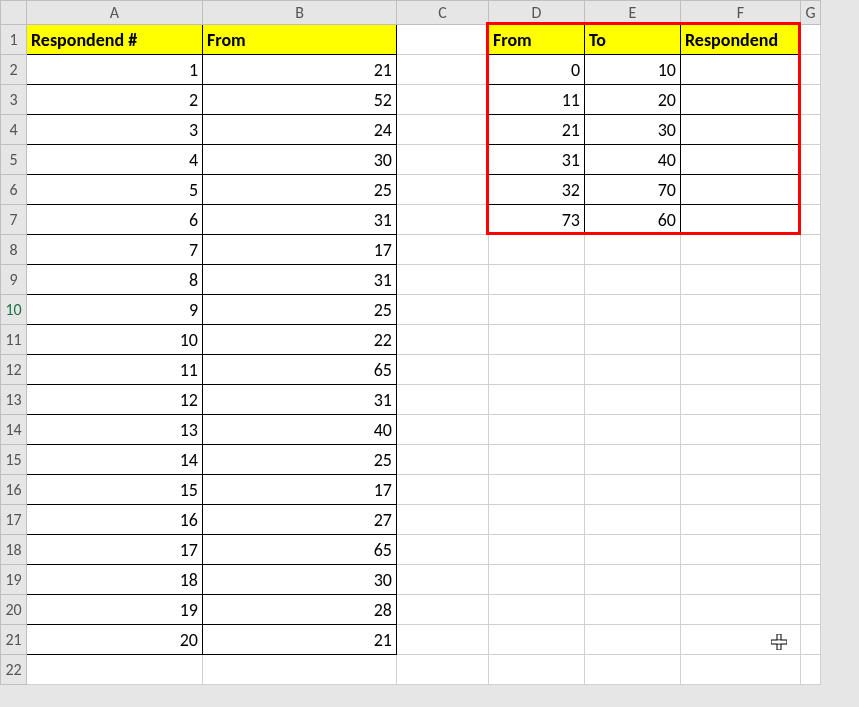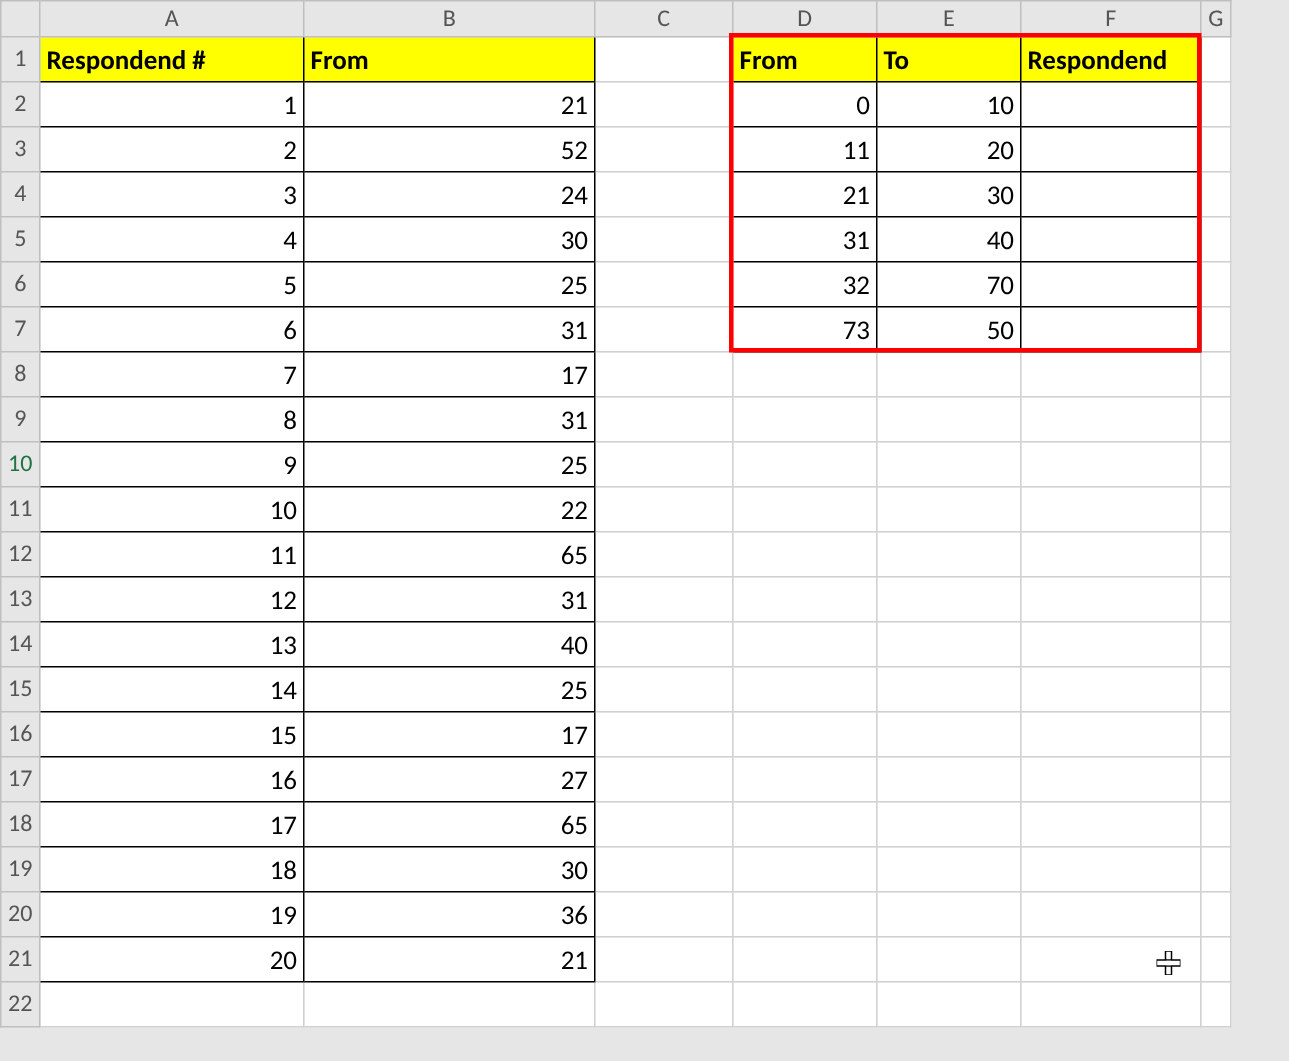--- a/index.html
+++ b/index.html
@@ -159,21 +159,21 @@
     <td class="bordered num">70</td>
     <td class="bordered num"></td>
     <td></td>
   </tr>
   <tr>
     <td class="row-header">7</td>
     <td class="bordered num">6</td>
     <td class="bordered num">31</td>
     <td></td>
     <td class="bordered num">73</td>
-    <td class="bordered num">50</td>
+    <td class="bordered num">60</td>
     <td class="bordered num"></td>
     <td></td>
   </tr>
 
   <tr>
     <td class="row-header">8</td>
     <td class="bordered num">7</td>
     <td class="bordered num">17</td>
     <td></td>
           <td></td>
@@ -287,21 +287,21 @@
     <td class="bordered num">30</td>
     <td></td>
           <td></td>
           <td></td>
           <td></td>
           <td></td>
   </tr>
   <tr>
     <td class="row-header">20</td>
     <td class="bordered num">19</td>
-    <td class="bordered num">36</td>
+    <td class="bordered num">28</td>
     <td></td>
           <td></td>
           <td></td>
           <td></td>
           <td></td>
   </tr>
   <tr>
     <td class="row-header">21</td>
     <td class="bordered num">20</td>
     <td class="bordered num">21</td>

